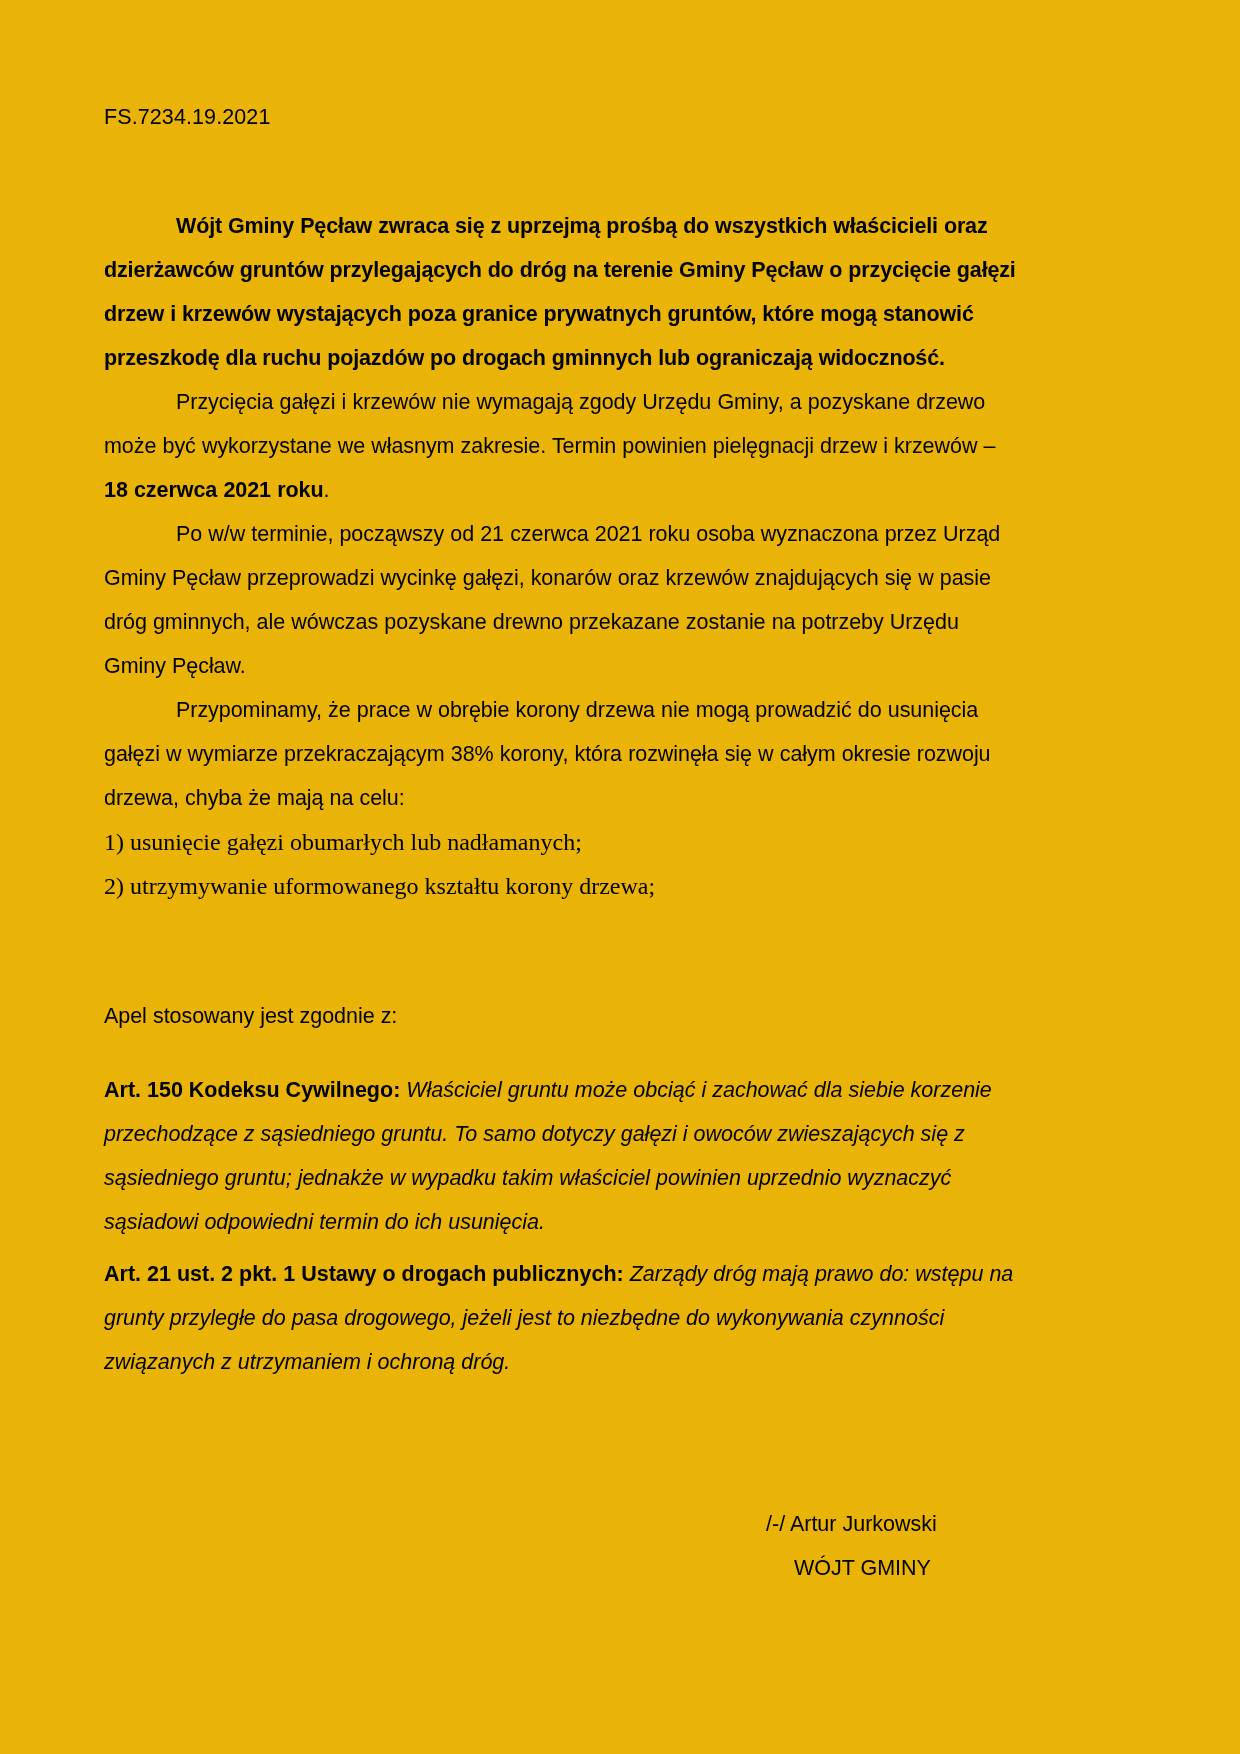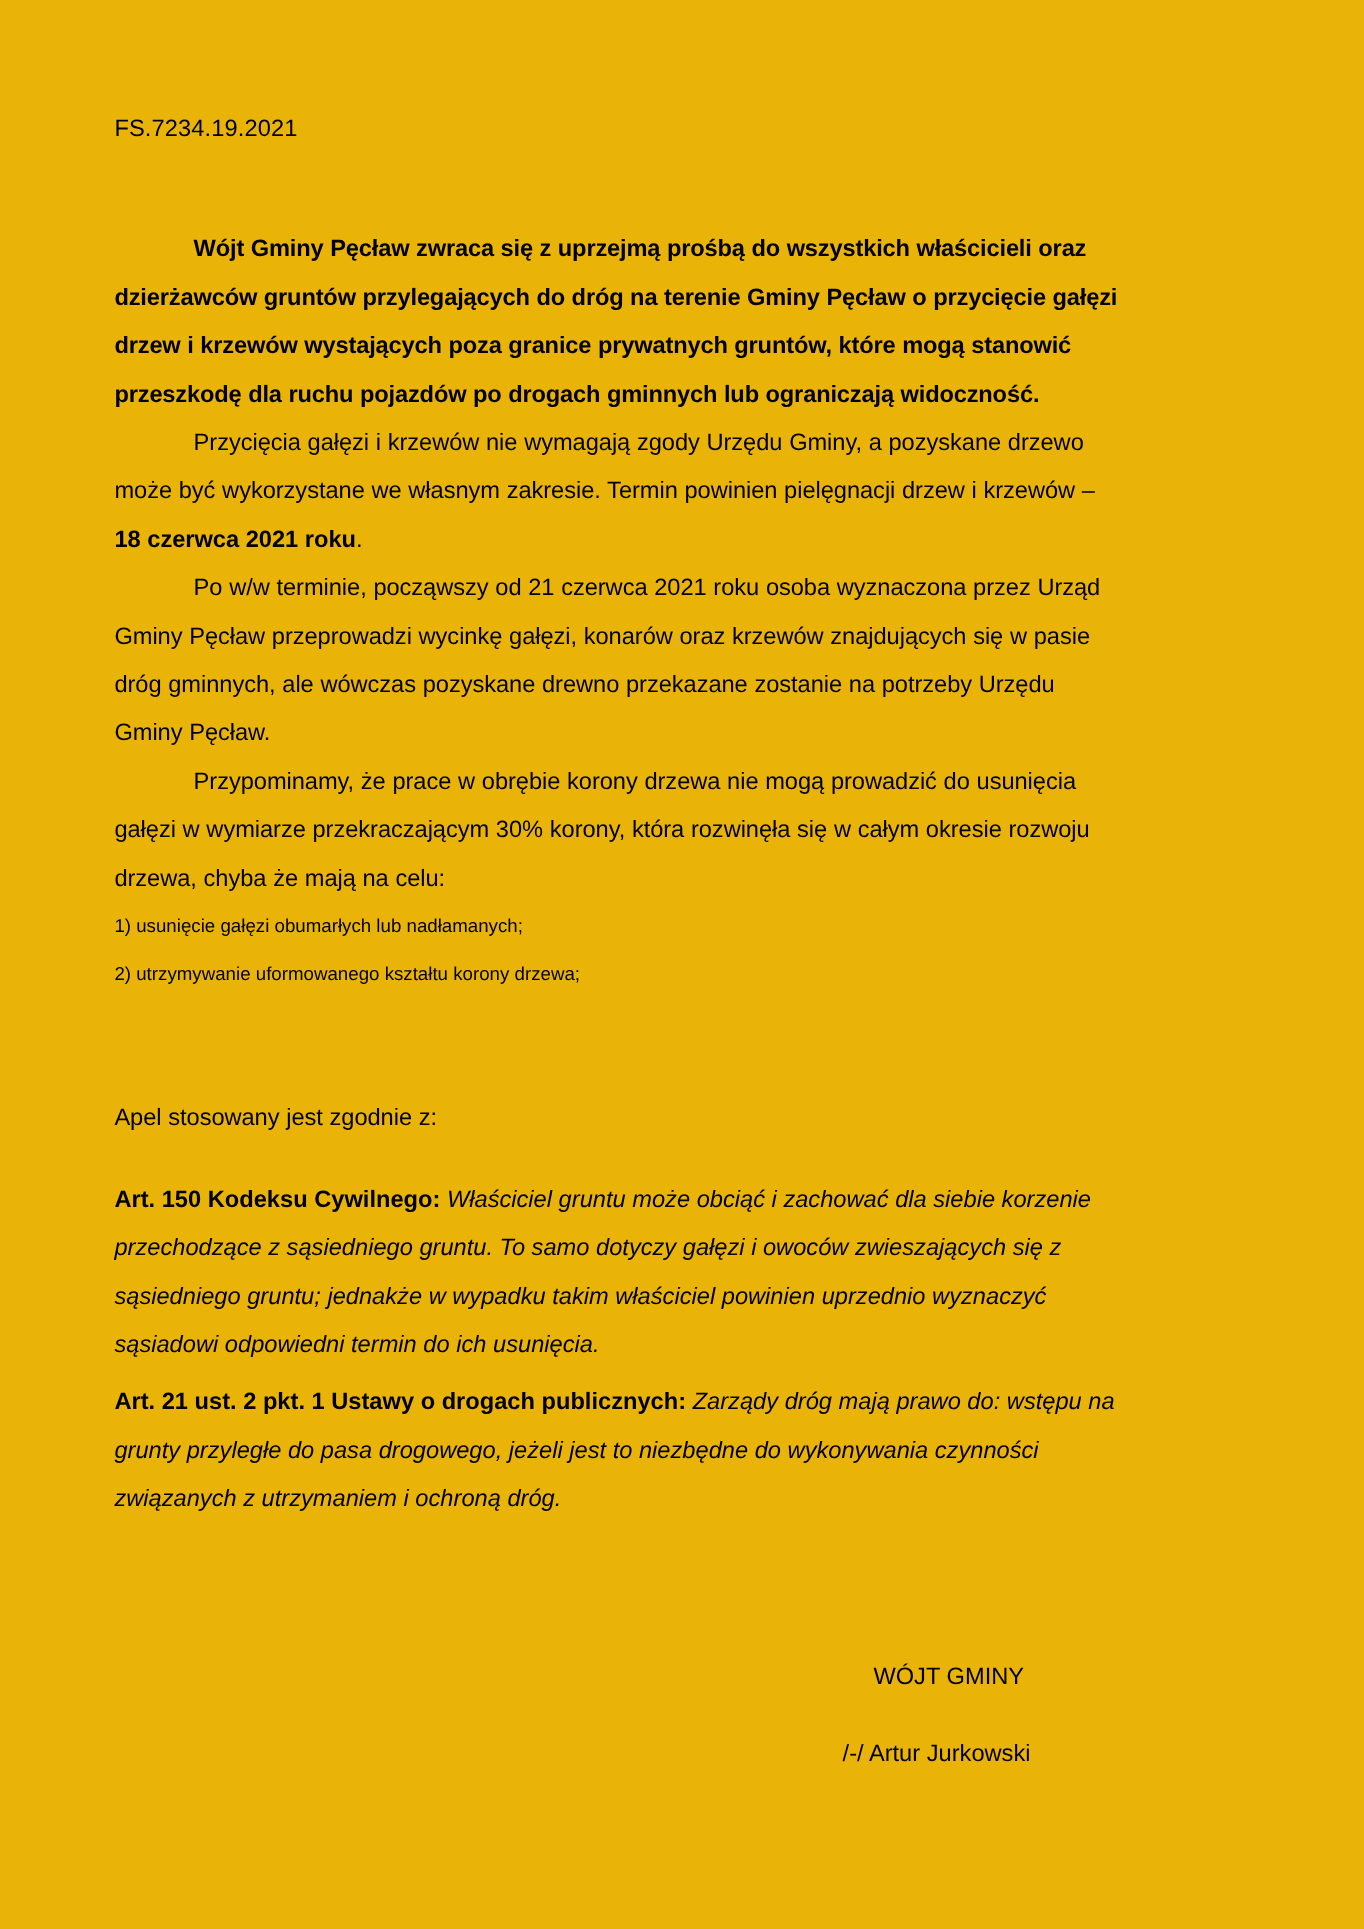--- a/index.html
+++ b/index.html
@@ -52,24 +52,25 @@
     text-indent: 0;
   }
   .b { font-weight: bold; }
   .i { font-style: italic; }
 
   .spacer-sm { height: 8px; }
   .spacer-md { height: 30px; }
   .spacer-xl { height: 86px; }
 
   .list-item {
-    font-size: 17px;
+    font-size: 24px;
     line-height: 44px;
     margin: 0;
     text-indent: 0;
+    font-family: Liberation Serif, serif;
   }
 
   .legal-block {
     font-size: 21.5px;
     line-height: 44px;
     margin: 0;
     text-indent: 0;
   }
 
   .signature-block {
@@ -96,36 +97,36 @@
     <div class="refnum">FS.7234.19.2021</div>
 
     <div class="gap-after-ref"></div>
 
     <p class="para bold-para">Wójt Gminy Pęcław zwraca się z uprzejmą prośbą do wszystkich właścicieli oraz dzierżawców gruntów przylegających do dróg na terenie Gminy Pęcław o przycięcie gałęzi drzew i krzewów wystających poza granice prywatnych gruntów, które mogą stanowić przeszkodę dla ruchu pojazdów po drogach gminnych lub ograniczają widoczność.</p>
 
     <p class="para indent"><span>Przycięcia gałęzi i krzewów nie wymagają zgody Urzędu Gminy, a pozyskane drzewo może być wykorzystane we własnym zakresie. Termin powinien pielęgnacji drzew i krzewów – </span><span class="b">18 czerwca 2021 roku</span><span>.</span></p>
 
     <p class="para indent">Po w/w terminie, począwszy od 21 czerwca 2021 roku osoba wyznaczona przez Urząd Gminy Pęcław przeprowadzi wycinkę gałęzi, konarów oraz krzewów znajdujących się w pasie dróg gminnych, ale wówczas pozyskane drewno przekazane zostanie na potrzeby Urzędu Gminy Pęcław.</p>
 
-    <p class="para indent">Przypominamy, że prace w obrębie korony drzewa nie mogą prowadzić do usunięcia gałęzi w wymiarze przekraczającym 30% korony, która rozwinęła się w całym okresie rozwoju drzewa, chyba że mają na celu:</p>
+    <p class="para indent">Przypominamy, że prace w obrębie korony drzewa nie mogą prowadzić do usunięcia gałęzi w wymiarze przekraczającym 38% korony, która rozwinęła się w całym okresie rozwoju drzewa, chyba że mają na celu:</p>
 
     <p class="list-item">1) usunięcie gałęzi obumarłych lub nadłamanych;</p>
     <p class="list-item">2) utrzymywanie uformowanego kształtu korony drzewa;</p>
 
     <div class="spacer-xl"></div>
 
     <p class="para noindent">Apel stosowany jest zgodnie z:</p>
 
     <div class="spacer-md"></div>
 
     <p class="legal-block"><span class="b">Art. 150 Kodeksu Cywilnego</span><span class="b">: </span><span class="i">Właściciel gruntu może obciąć i zachować dla siebie korzenie przechodzące z sąsiedniego gruntu. To samo dotyczy gałęzi i owoców zwieszających się z sąsiedniego gruntu; jednakże w wypadku takim właściciel powinien uprzednio wyznaczyć sąsiadowi odpowiedni termin do ich usunięcia.</span></p>
 
     <div class="spacer-sm"></div>
 
     <p class="legal-block"><span class="b">Art. 21 ust. 2 pkt. 1 Ustawy o drogach publicznych:</span><span> </span><span class="i">Zarządy dróg mają prawo do: wstępu na grunty przyległe do pasa drogowego, jeżeli jest to niezbędne do wykonywania czynności związanych z utrzymaniem i ochroną dróg.</span></p>
 
     <div class="signature-block">
+      <p class="sig-line name">/-/ Artur Jurkowski</p>
       <p class="sig-line">WÓJT GMINY</p>
-      <p class="sig-line name">/-/ Artur Jurkowski</p>
     </div>
 
   </div>
 </div>
 
 </body></html>

